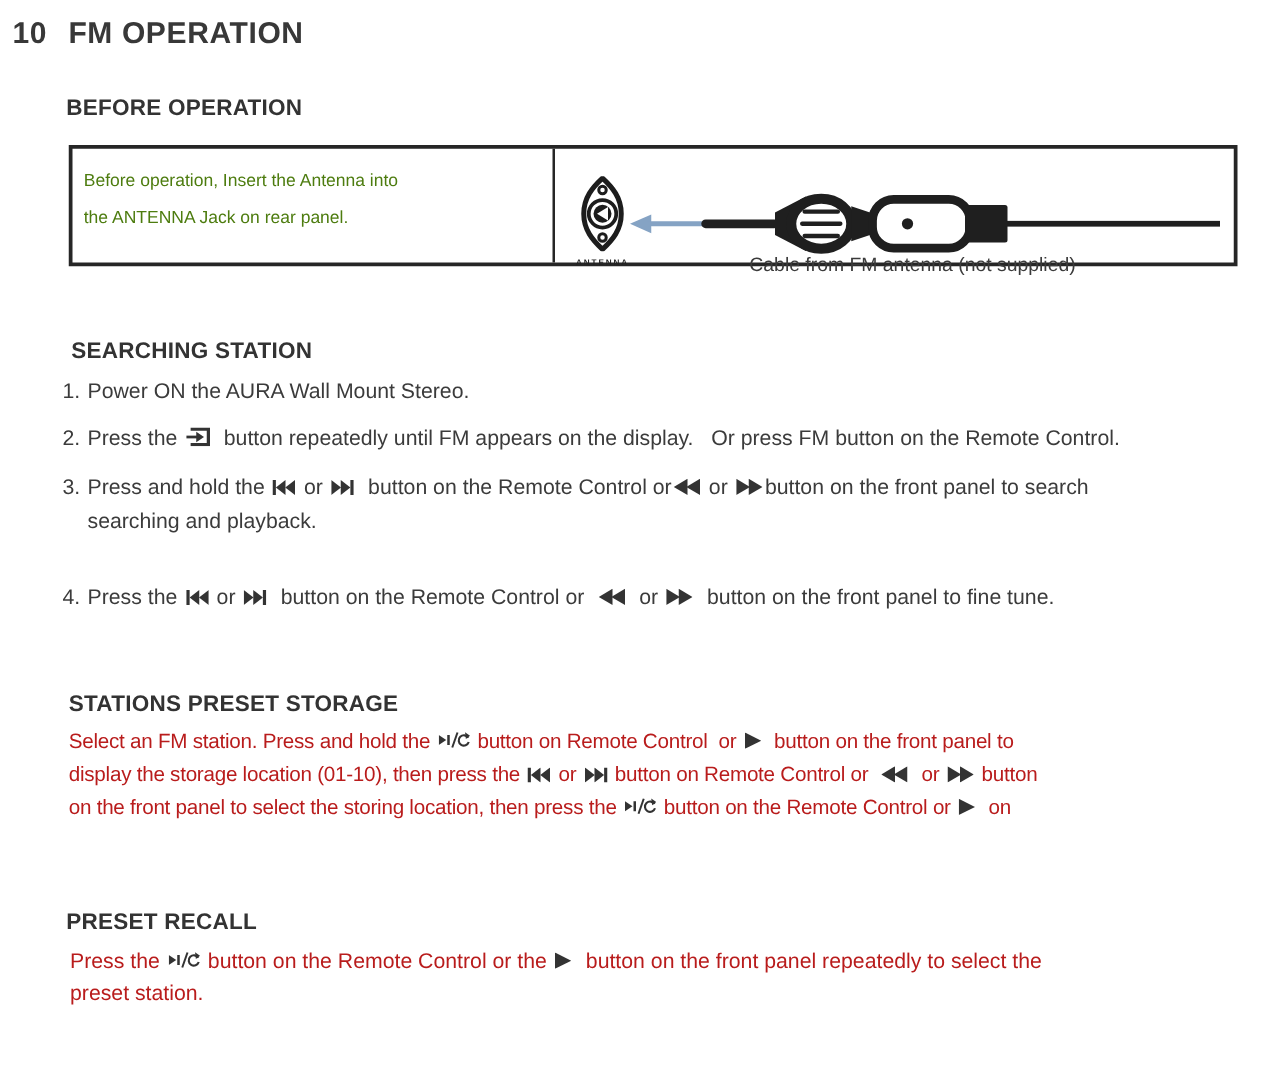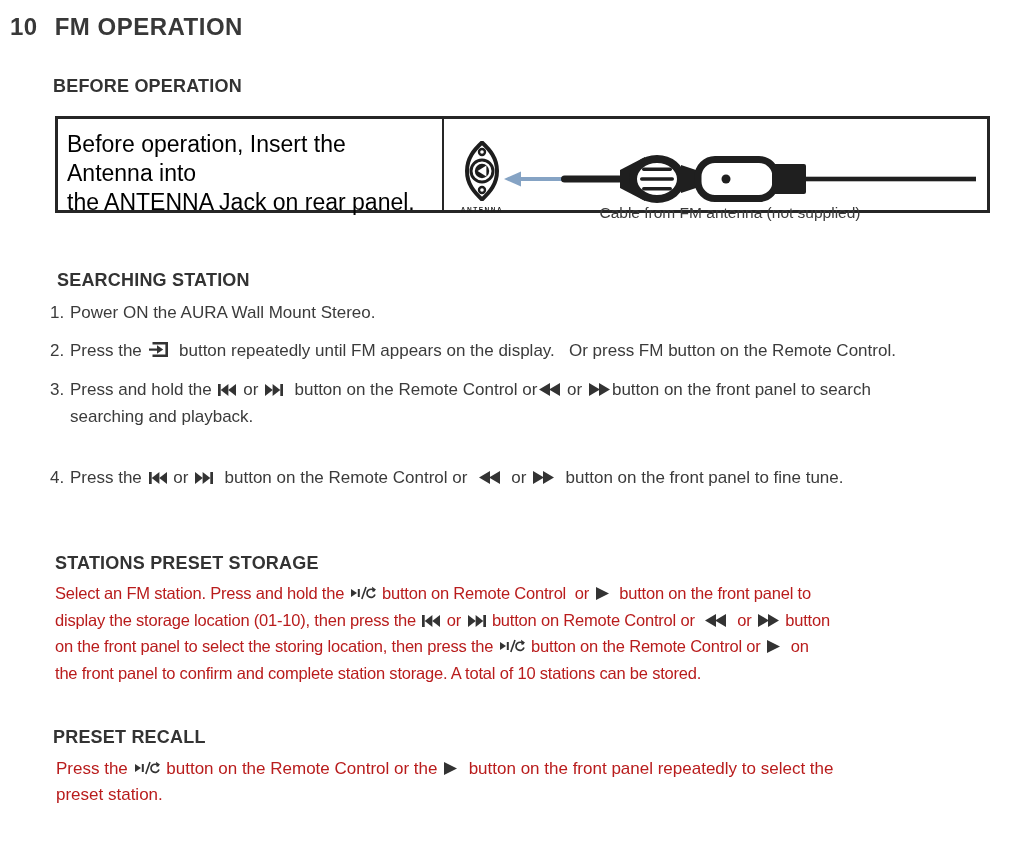--- a/index.html
+++ b/index.html
@@ -16,21 +16,21 @@
   #h-search{left:57px;top:270px;}
   #h-storage{left:55px;top:553px;}
   #h-recall{left:53px;top:727px;}
   
   .connector-box{
     position:absolute;left:55px;top:116px;width:935px;height:97px;
     border:3px solid #262626;box-sizing:border-box;display:flex;background:#fff;
   }
   .box-left{
     width:386px;box-sizing:border-box;border-right:2px solid #262626;
-    padding:11px 8px 0 9px;font-size:23px;line-height:29px;color:#000000;
+    padding:11px 8px 0 9px;font-size:14px;line-height:29px;color:#4d7c0f;
   }
   .box-right{position:relative;flex:1;margin-top:18px;}
   .antenna-wrap{position:absolute;left:15px;top:4px;width:46px;text-align:center;}
   .antenna-label{font-size:6.5px;font-weight:bold;letter-spacing:1.5px;color:#222;margin-top:1px;font-family:"Liberation Sans",sans-serif;}
   .cable-svg{position:absolute;left:60px;top:17px;}
   .cable-caption{position:absolute;left:66px;top:67px;width:440px;text-align:center;font-size:15.5px;color:#3b3b3b;}
   
   .item{position:absolute;left:50px;padding-left:20px;font-size:17px;line-height:27px;color:#3b3b3b;width:950px;}
   .item .num{position:absolute;left:0;top:0;}
   #item-1{top:299px;}
@@ -184,21 +184,20 @@
           </svg></span> button</div>
       <div class="tline">on the front panel to select the storing location, then press the <span class="icon"><svg width="25" height="14" viewBox="0 0 25 14">
             <path d="M0 3 L6 7 L0 11 Z" fill="#333"></path>
             <rect x="6.8" y="3" width="2" height="8" fill="#333"></rect>
             <path d="M10.8 13 L15 1" stroke="#333" stroke-width="1.6" fill="none"></path>
             <path d="M23.6 5.2 A4.1 4.1 0 1 0 24 8.6" fill="none" stroke="#333" stroke-width="1.7"></path>
             <path d="M21 0.8 L25 3.6 L21.7 6.2 Z" fill="#333"></path>
           </svg></span> button on the Remote Control or <span class="icon"><svg width="13" height="13" viewBox="0 0 13 13">
             <path d="M0 0 L13 6.5 L0 13 Z" fill="#333"></path>
           </svg></span>  on</div>
-      <div class="tline">the front panel to confirm and complete station storage. A total of 10 stations can be stored.</div>
     </div>
 
   <div class="h2" id="h-recall">PRESET RECALL</div>
   <div class="para" id="p-recall">
       <div class="tline">Press the <span class="icon"><svg width="25" height="14" viewBox="0 0 25 14">
             <path d="M0 3 L6 7 L0 11 Z" fill="#333"></path>
             <rect x="6.8" y="3" width="2" height="8" fill="#333"></rect>
             <path d="M10.8 13 L15 1" stroke="#333" stroke-width="1.6" fill="none"></path>
             <path d="M23.6 5.2 A4.1 4.1 0 1 0 24 8.6" fill="none" stroke="#333" stroke-width="1.7"></path>
             <path d="M21 0.8 L25 3.6 L21.7 6.2 Z" fill="#333"></path>

